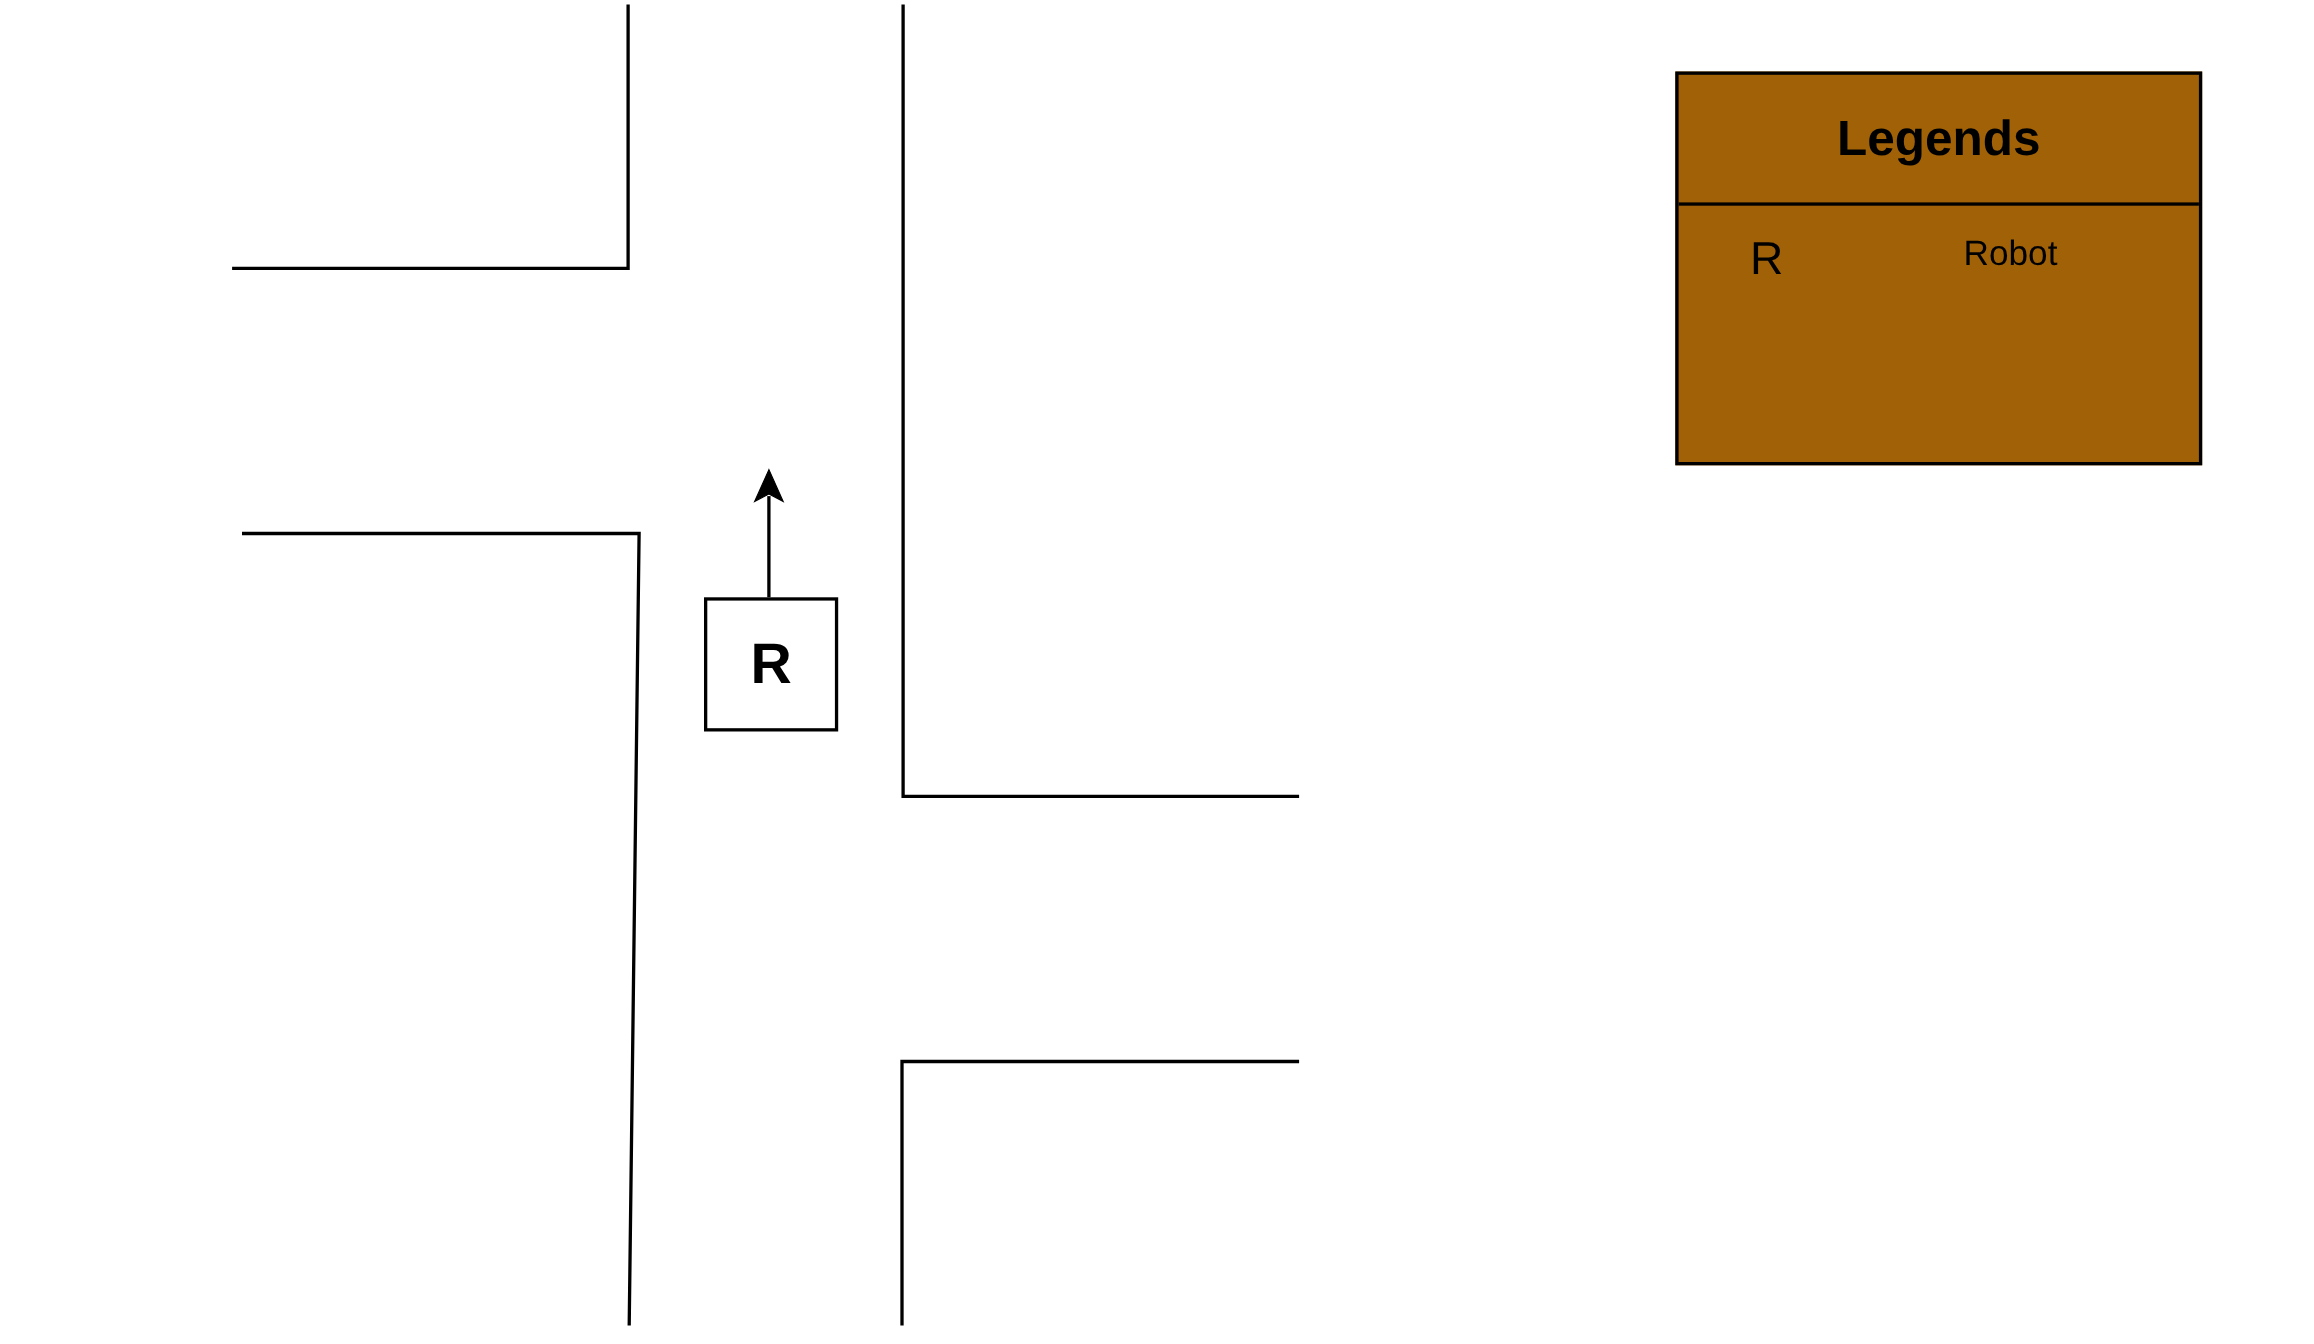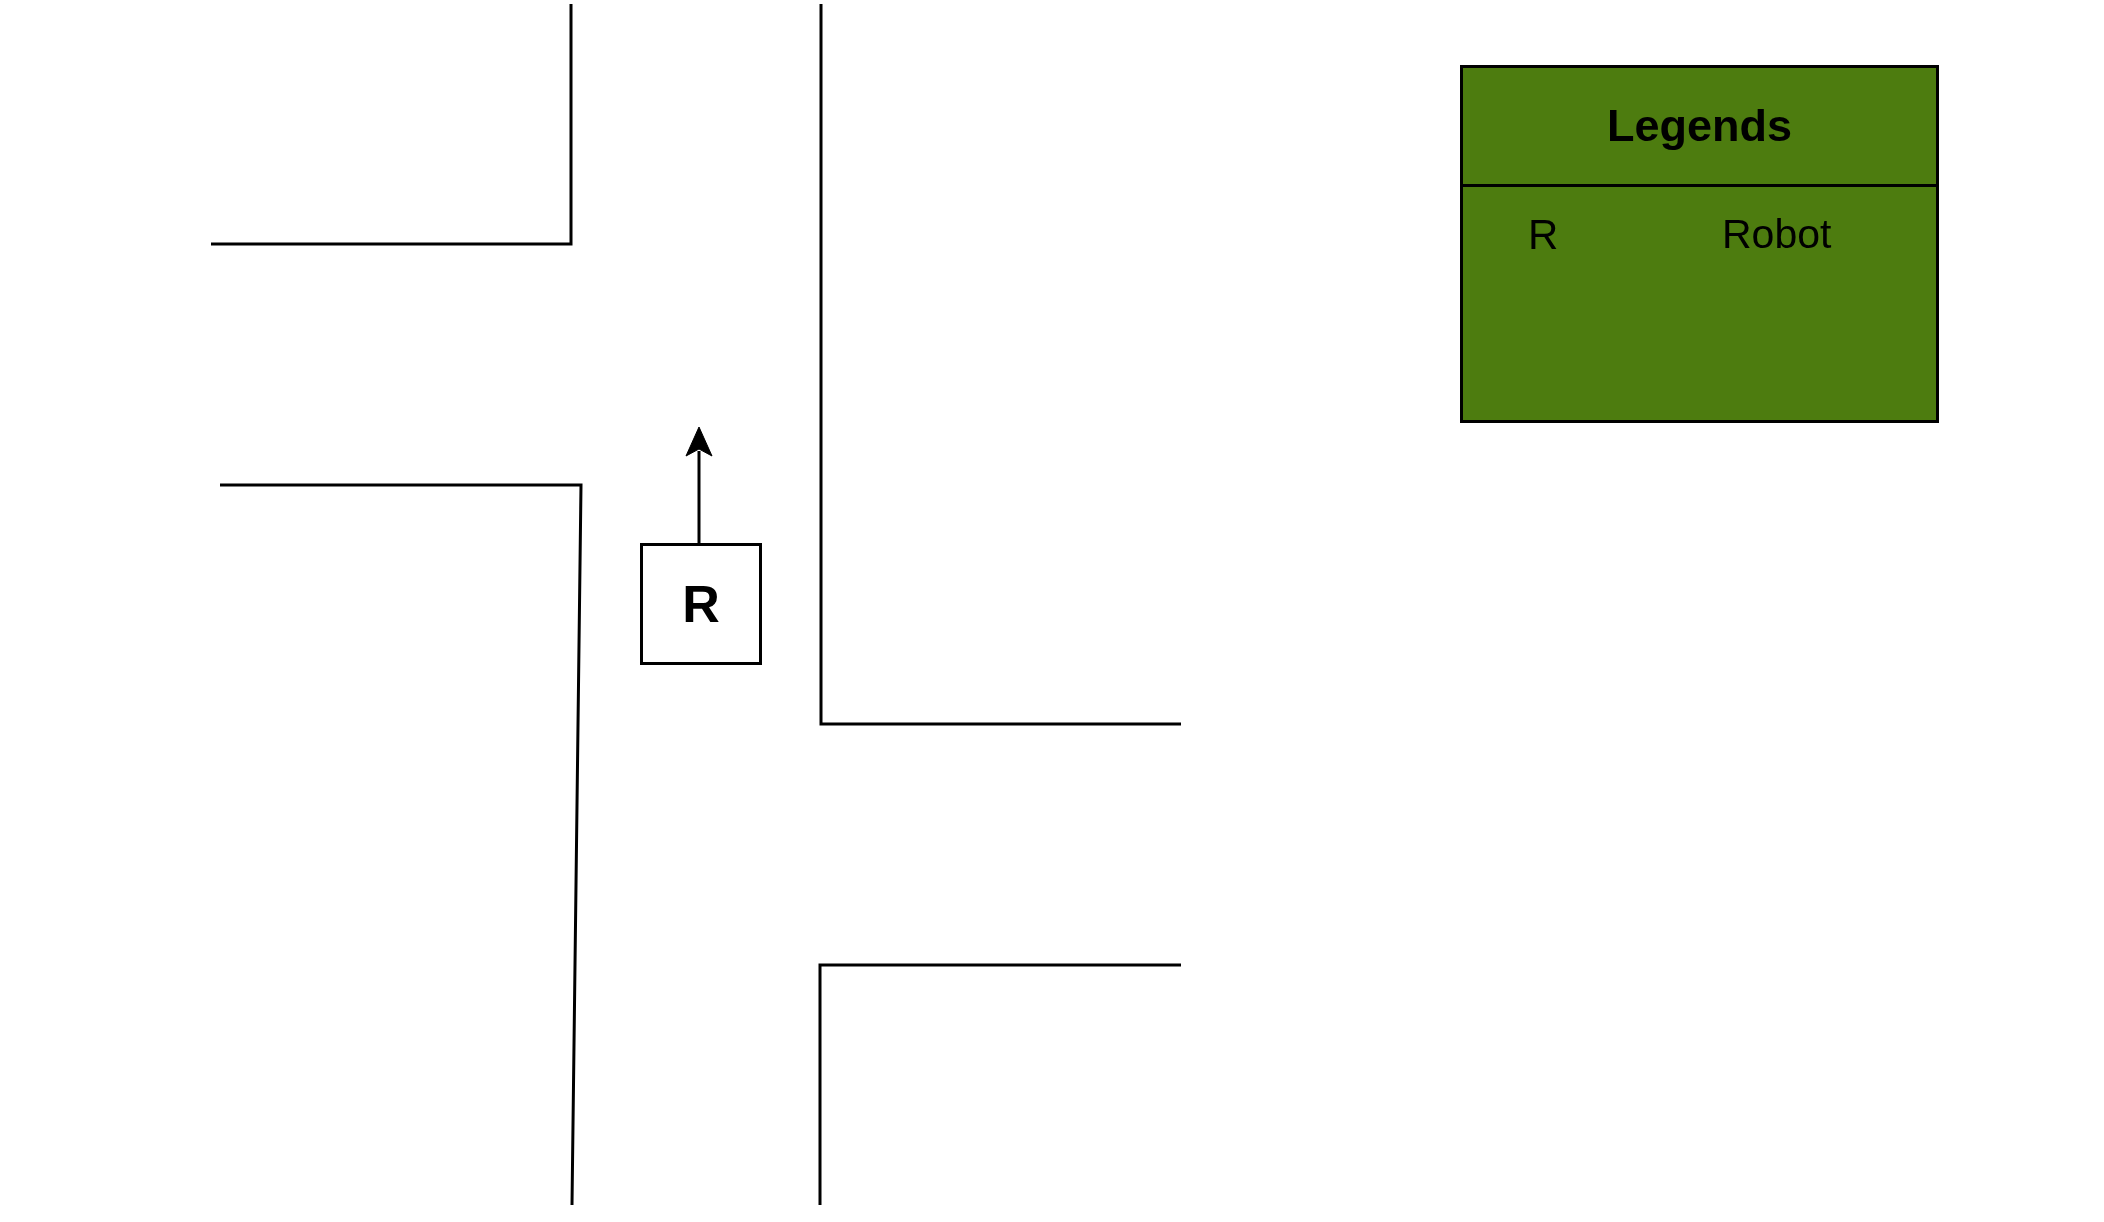--- a/index.html
+++ b/index.html
@@ -48,27 +48,27 @@
     background: #ffffff;
     display: flex;
     align-items: center;
     justify-content: center;
     font-size: 52px;
     font-weight: bold;
     color: #000000;
   }
   .legend {
     position: absolute;
-    left: 1460px;
+    left: 1523px;
     top: 65px;
     width: 479px;
     height: 358px;
     box-sizing: border-box;
     border: 3px solid #000000;
-    background: #4d7c0f;
+    background: #a16207;
   }
   .legend-title {
     box-sizing: border-box;
     height: 119px;
     border-bottom: 3px solid #000000;
     display: flex;
     align-items: center;
     justify-content: center;
     font-size: 45px;
     font-weight: bold;
@@ -83,21 +83,21 @@
     left: 65px;
     top: 27px;
     font-size: 42px;
     line-height: 1;
     color: #000000;
   }
   .legend-label {
     position: absolute;
     left: 259px;
     top: 27px;
-    font-size: 41px;
+    font-size: 32px;
     line-height: 1;
     color: #000000;
   }
 </style>
 </head>
 <body>
 
 <div class="canvas">
 
   <svg class="roads-svg" viewBox="0 0 2104 1222" xmlns="http://www.w3.org/2000/svg">

